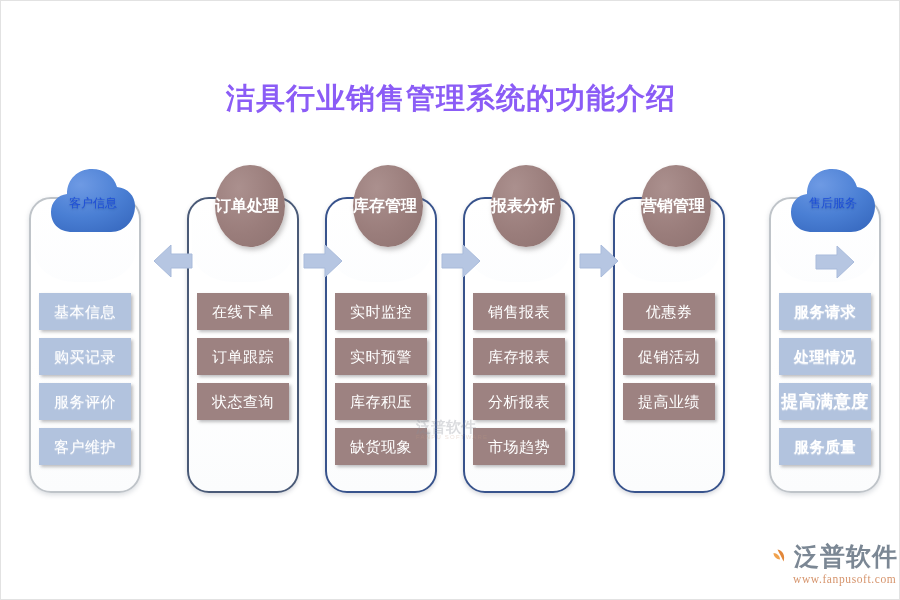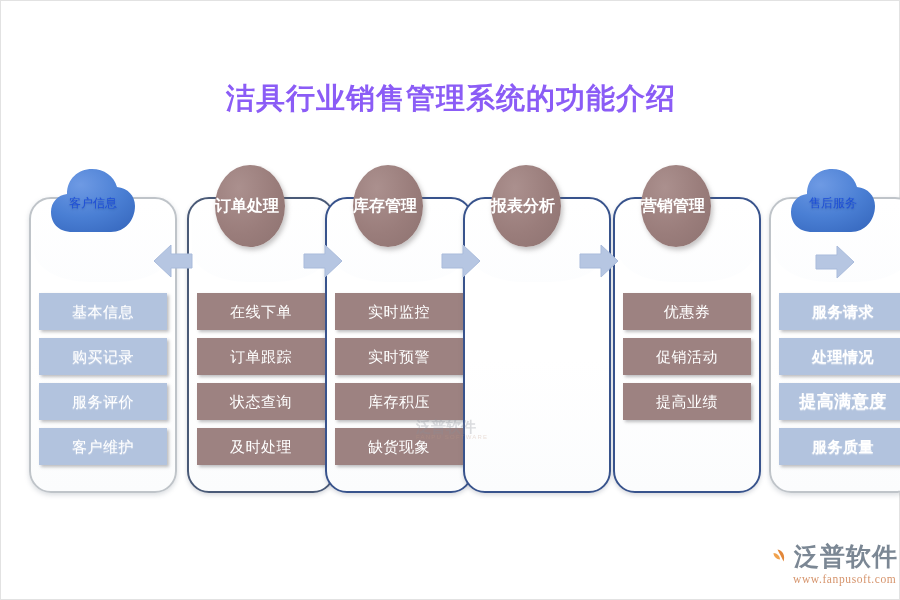--- a/index.html
+++ b/index.html
@@ -32,21 +32,21 @@
     font-weight: bold;
     color: #8b5cf6;
     letter-spacing: 1px;
     white-space: nowrap;
   }
 
   
   .column {
     position: absolute;
     top: 196px;
-    width: 148px;
+    width: 112px;
     height: 296px;
     border-radius: 22px;
     background: linear-gradient(180deg,#ffffff 0%,#ffffff 55%,#fbfcfd 100%);
   }
   .column.blue-frame {
     border: 2px solid #bfc4c9;
     box-shadow: 0 2px 5px rgba(120,130,145,0.28);
   }
   .column.dark-frame {
     border: 2px solid #4a5a77;
@@ -229,21 +229,20 @@
       <path d="M3 21 L20 5 L20 14 L41 14 L41 28 L20 28 L20 37 Z" fill="#b6c6e2" stroke="#a9bbdb" stroke-width="1"></path>
     </svg>
   </div>
 
   <div class="column dark-frame" style="left:186px;">
     <div class="sheen"></div>
     <div class="items">
       <div class="chip brown">在线下单</div>
       <div class="chip brown">订单跟踪</div>
       <div class="chip brown">状态查询</div>
-      <div class="chip brown">及时处理</div>
     </div>
   </div>
   <div class="header-ellipse" style="left:214px; top:164px;">
     <span>订单处理</span>
   </div>
 
   <div class="arrow" style="left:300px; top:239px;">
     <svg viewBox="0 0 44 42" width="44" height="42">
       <path d="M41 21 L24 5 L24 14 L3 14 L3 28 L24 28 L24 37 Z" fill="#b6c6e2" stroke="#a9bbdb" stroke-width="1"></path>
     </svg>
@@ -263,20 +262,26 @@
   </div>
 
   <div class="arrow" style="left:438px; top:239px;">
     <svg viewBox="0 0 44 42" width="44" height="42">
       <path d="M41 21 L24 5 L24 14 L3 14 L3 28 L24 28 L24 37 Z" fill="#b6c6e2" stroke="#a9bbdb" stroke-width="1"></path>
     </svg>
   </div>
 
   <div class="column navy-frame" style="left:462px;">
     <div class="sheen"></div>
+    <div class="items">
+      <div class="chip brown">销售报表</div>
+      <div class="chip brown">库存报表</div>
+      <div class="chip brown">分析报表</div>
+      <div class="chip brown">市场趋势</div>
+    </div>
   </div>
   <div class="header-ellipse" style="left:490px; top:164px;">
     <span>报表分析</span>
   </div>
 
   <div class="arrow" style="left:576px; top:239px;">
     <svg viewBox="0 0 44 42" width="44" height="42">
       <path d="M41 21 L24 5 L24 14 L3 14 L3 28 L24 28 L24 37 Z" fill="#b6c6e2" stroke="#a9bbdb" stroke-width="1"></path>
     </svg>
   </div>

